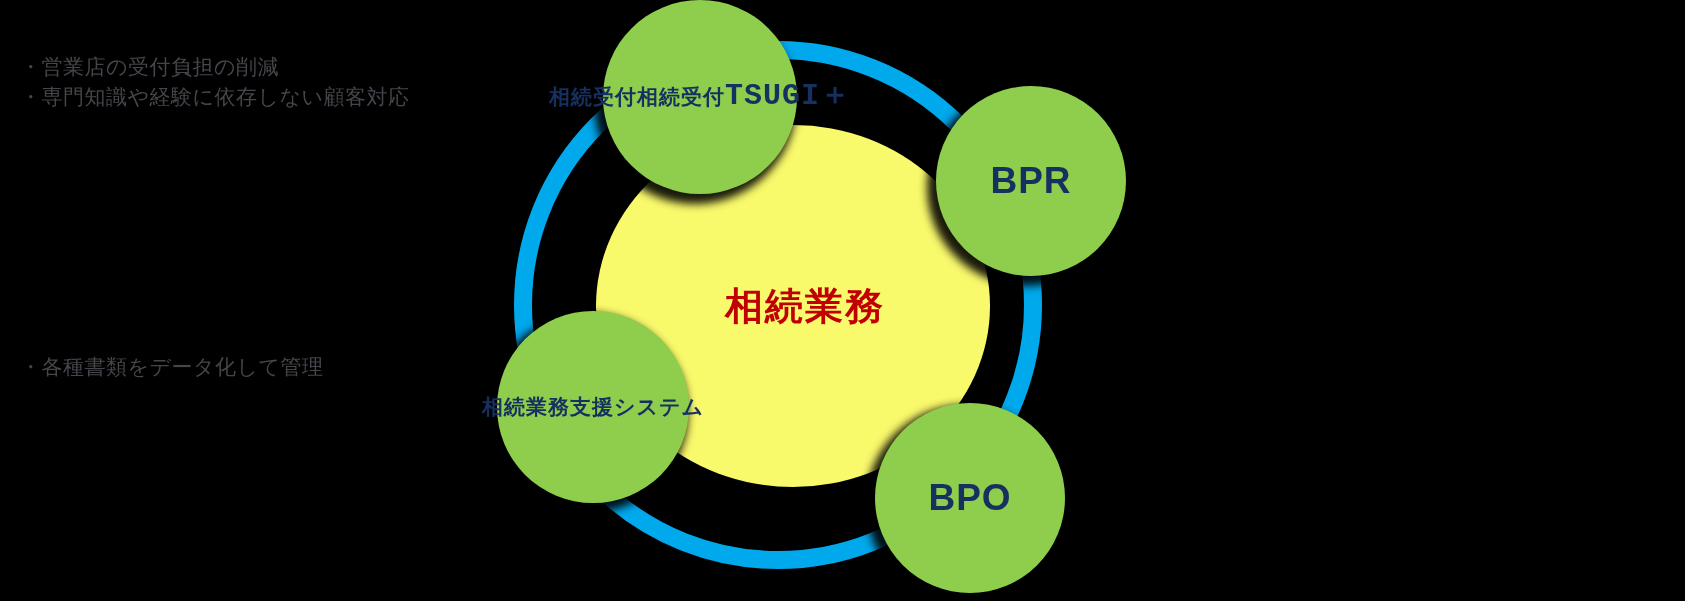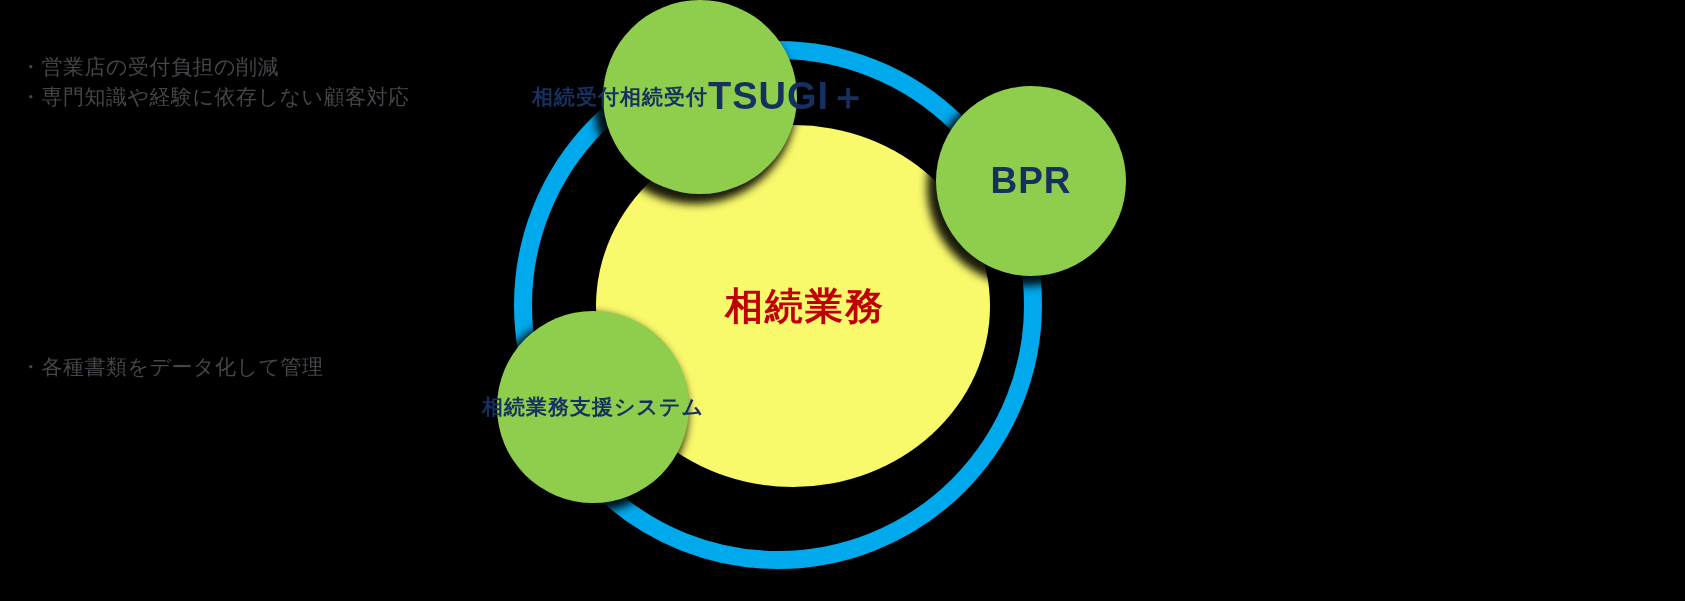--- a/index.html
+++ b/index.html
@@ -89,25 +89,26 @@
   .sat-bpo     { left: 875px; top: 403px; width: 190px; height: 190px; }
 
   .sat-line-small {
     font-size: 21px;
     font-weight: 700;
     line-height: 1.42;
     letter-spacing: 1px;
     white-space: nowrap;
   }
   .sat-line-big {
-    font-size: 38px;
+    font-size: 30px;
     font-weight: 700;
     line-height: 1.25;
     letter-spacing: 1px;
     white-space: nowrap;
+    font-family: Liberation Mono, monospace;
   }
   .sat-acronym {
     font-size: 37px;
     font-weight: 700;
     letter-spacing: 1px;
   }
 </style>
 </head>
 <body>
 
@@ -133,14 +134,17 @@
 
   <div class="sat sat-bpr">
     <div class="sat-acronym">BPR</div>
   </div>
 
   <div class="sat sat-support">
     <div class="sat-line-small">相続業務</div>
     <div class="sat-line-small">支援システム</div>
   </div>
 
+  <div class="sat sat-bpo">
+    <div class="sat-acronym">BPO</div>
+  </div>
 
 </div>
 
 </body></html>

